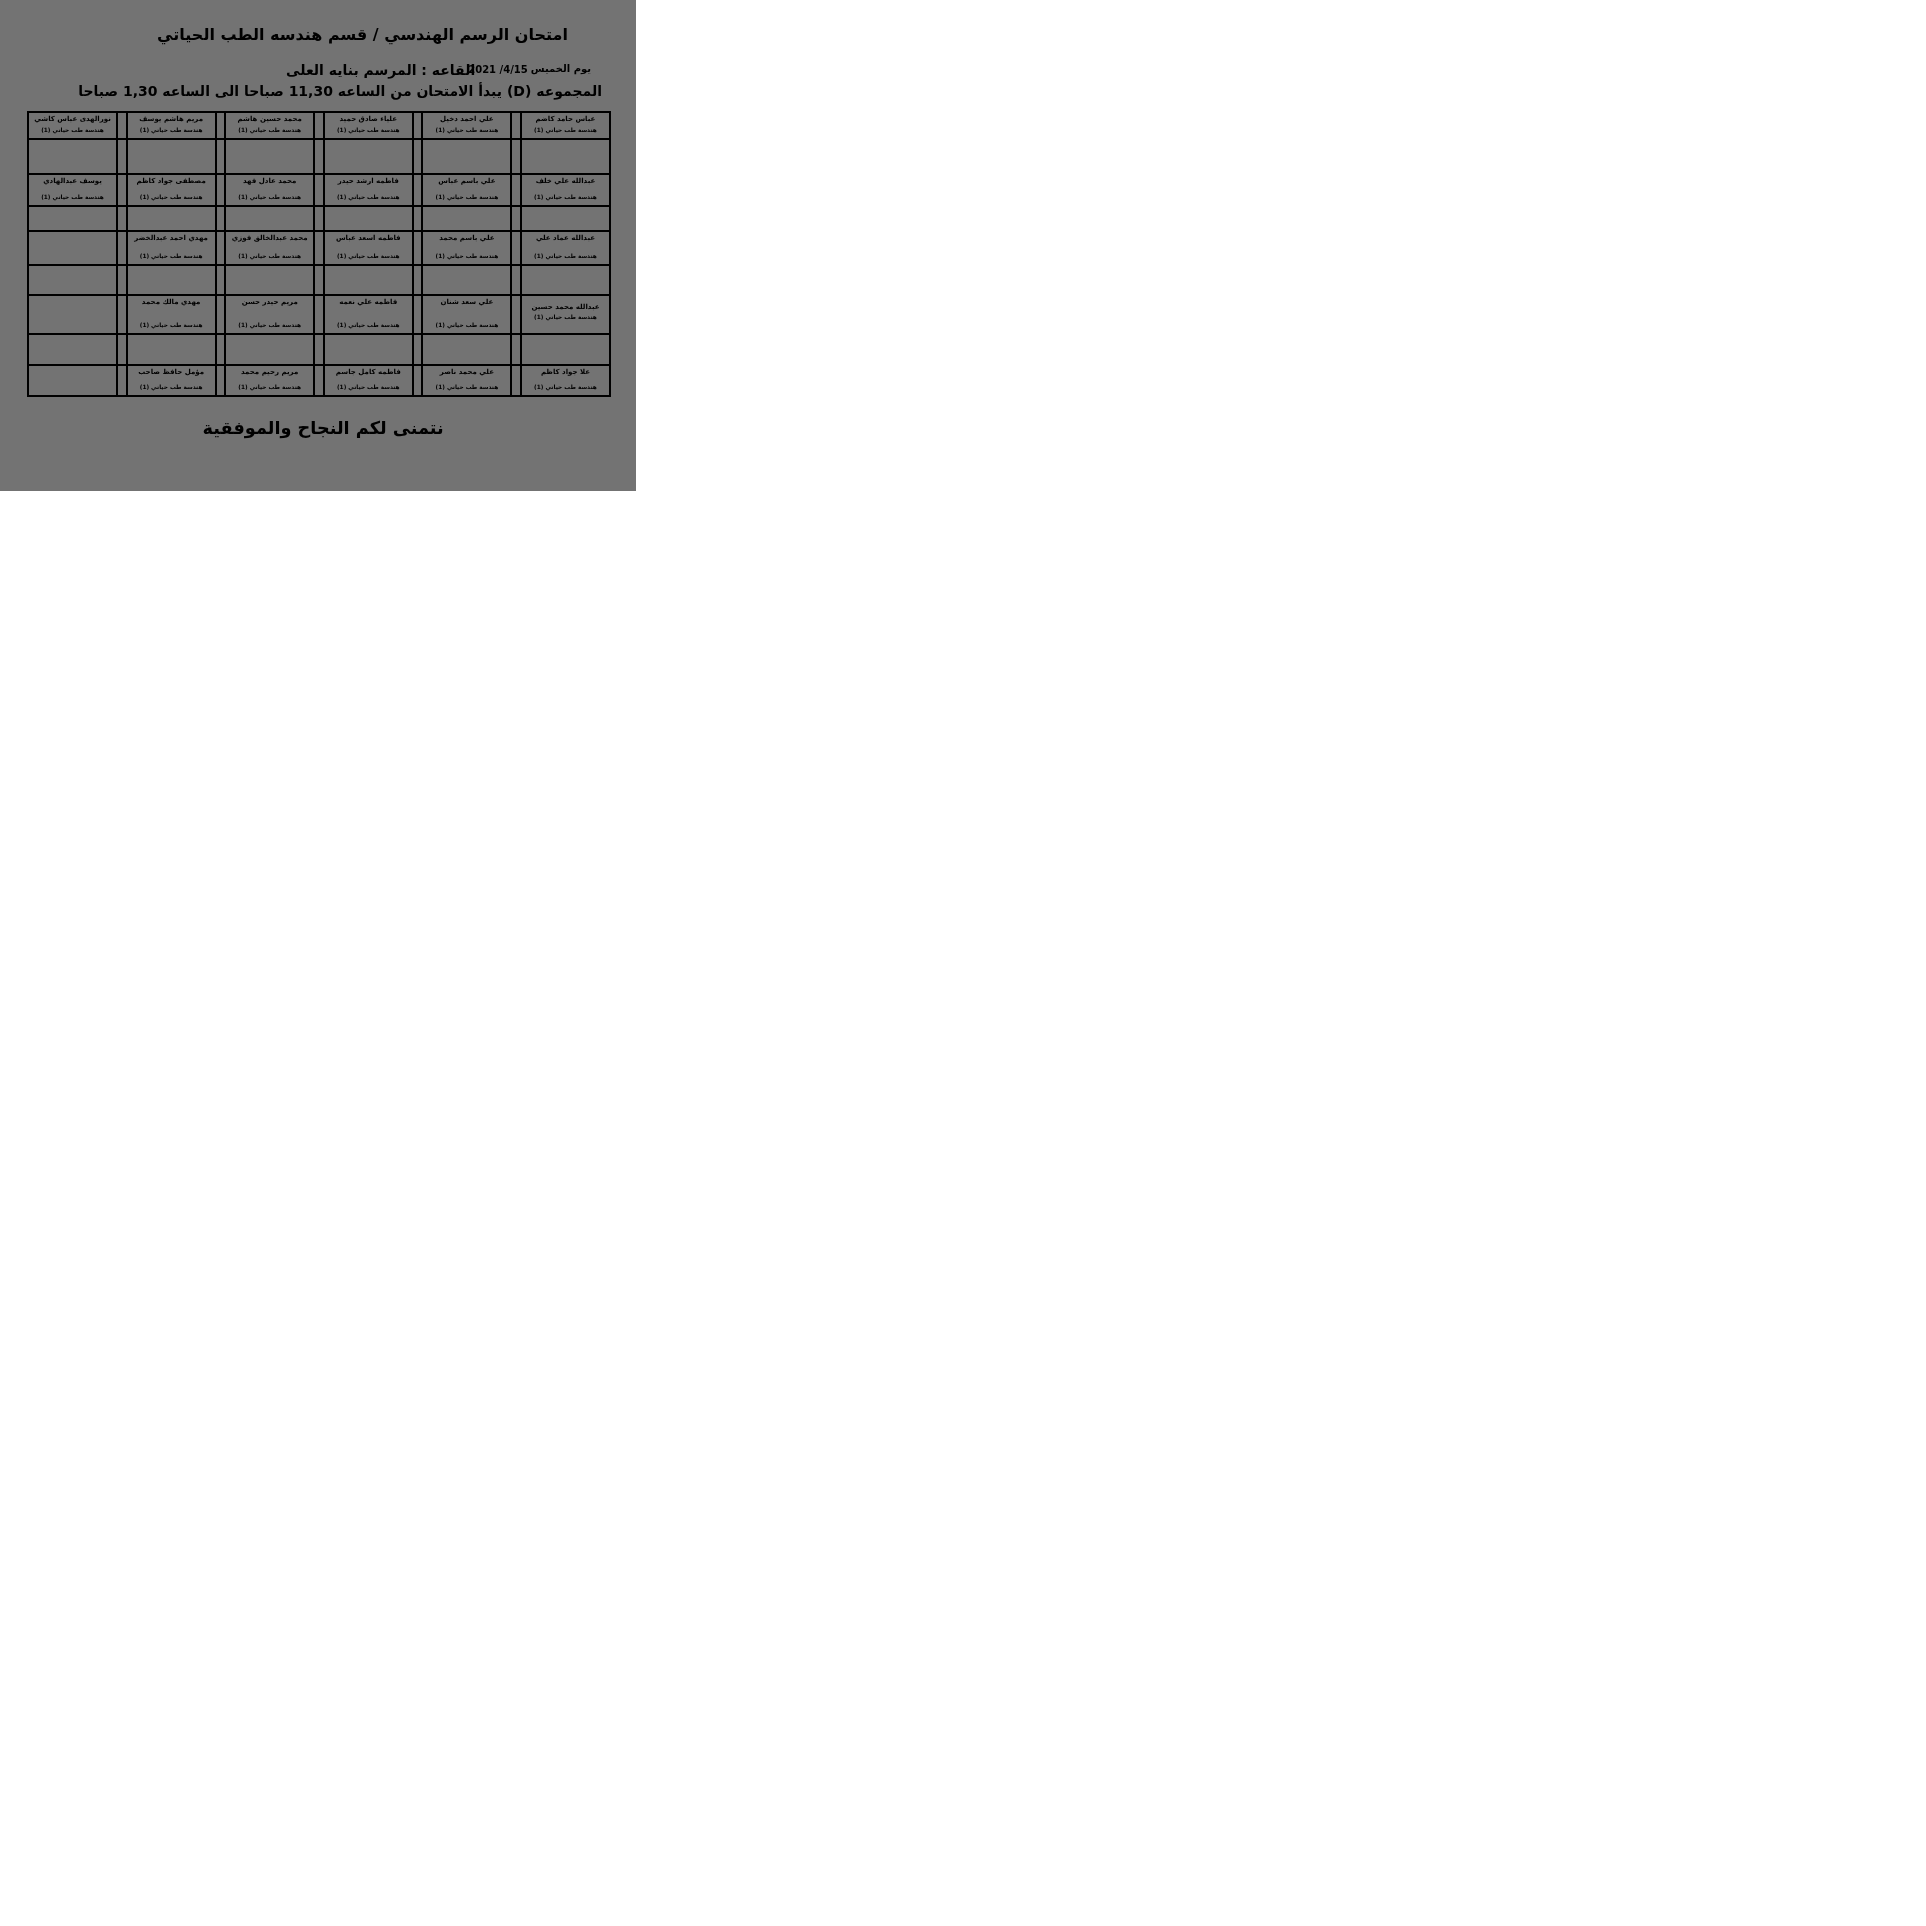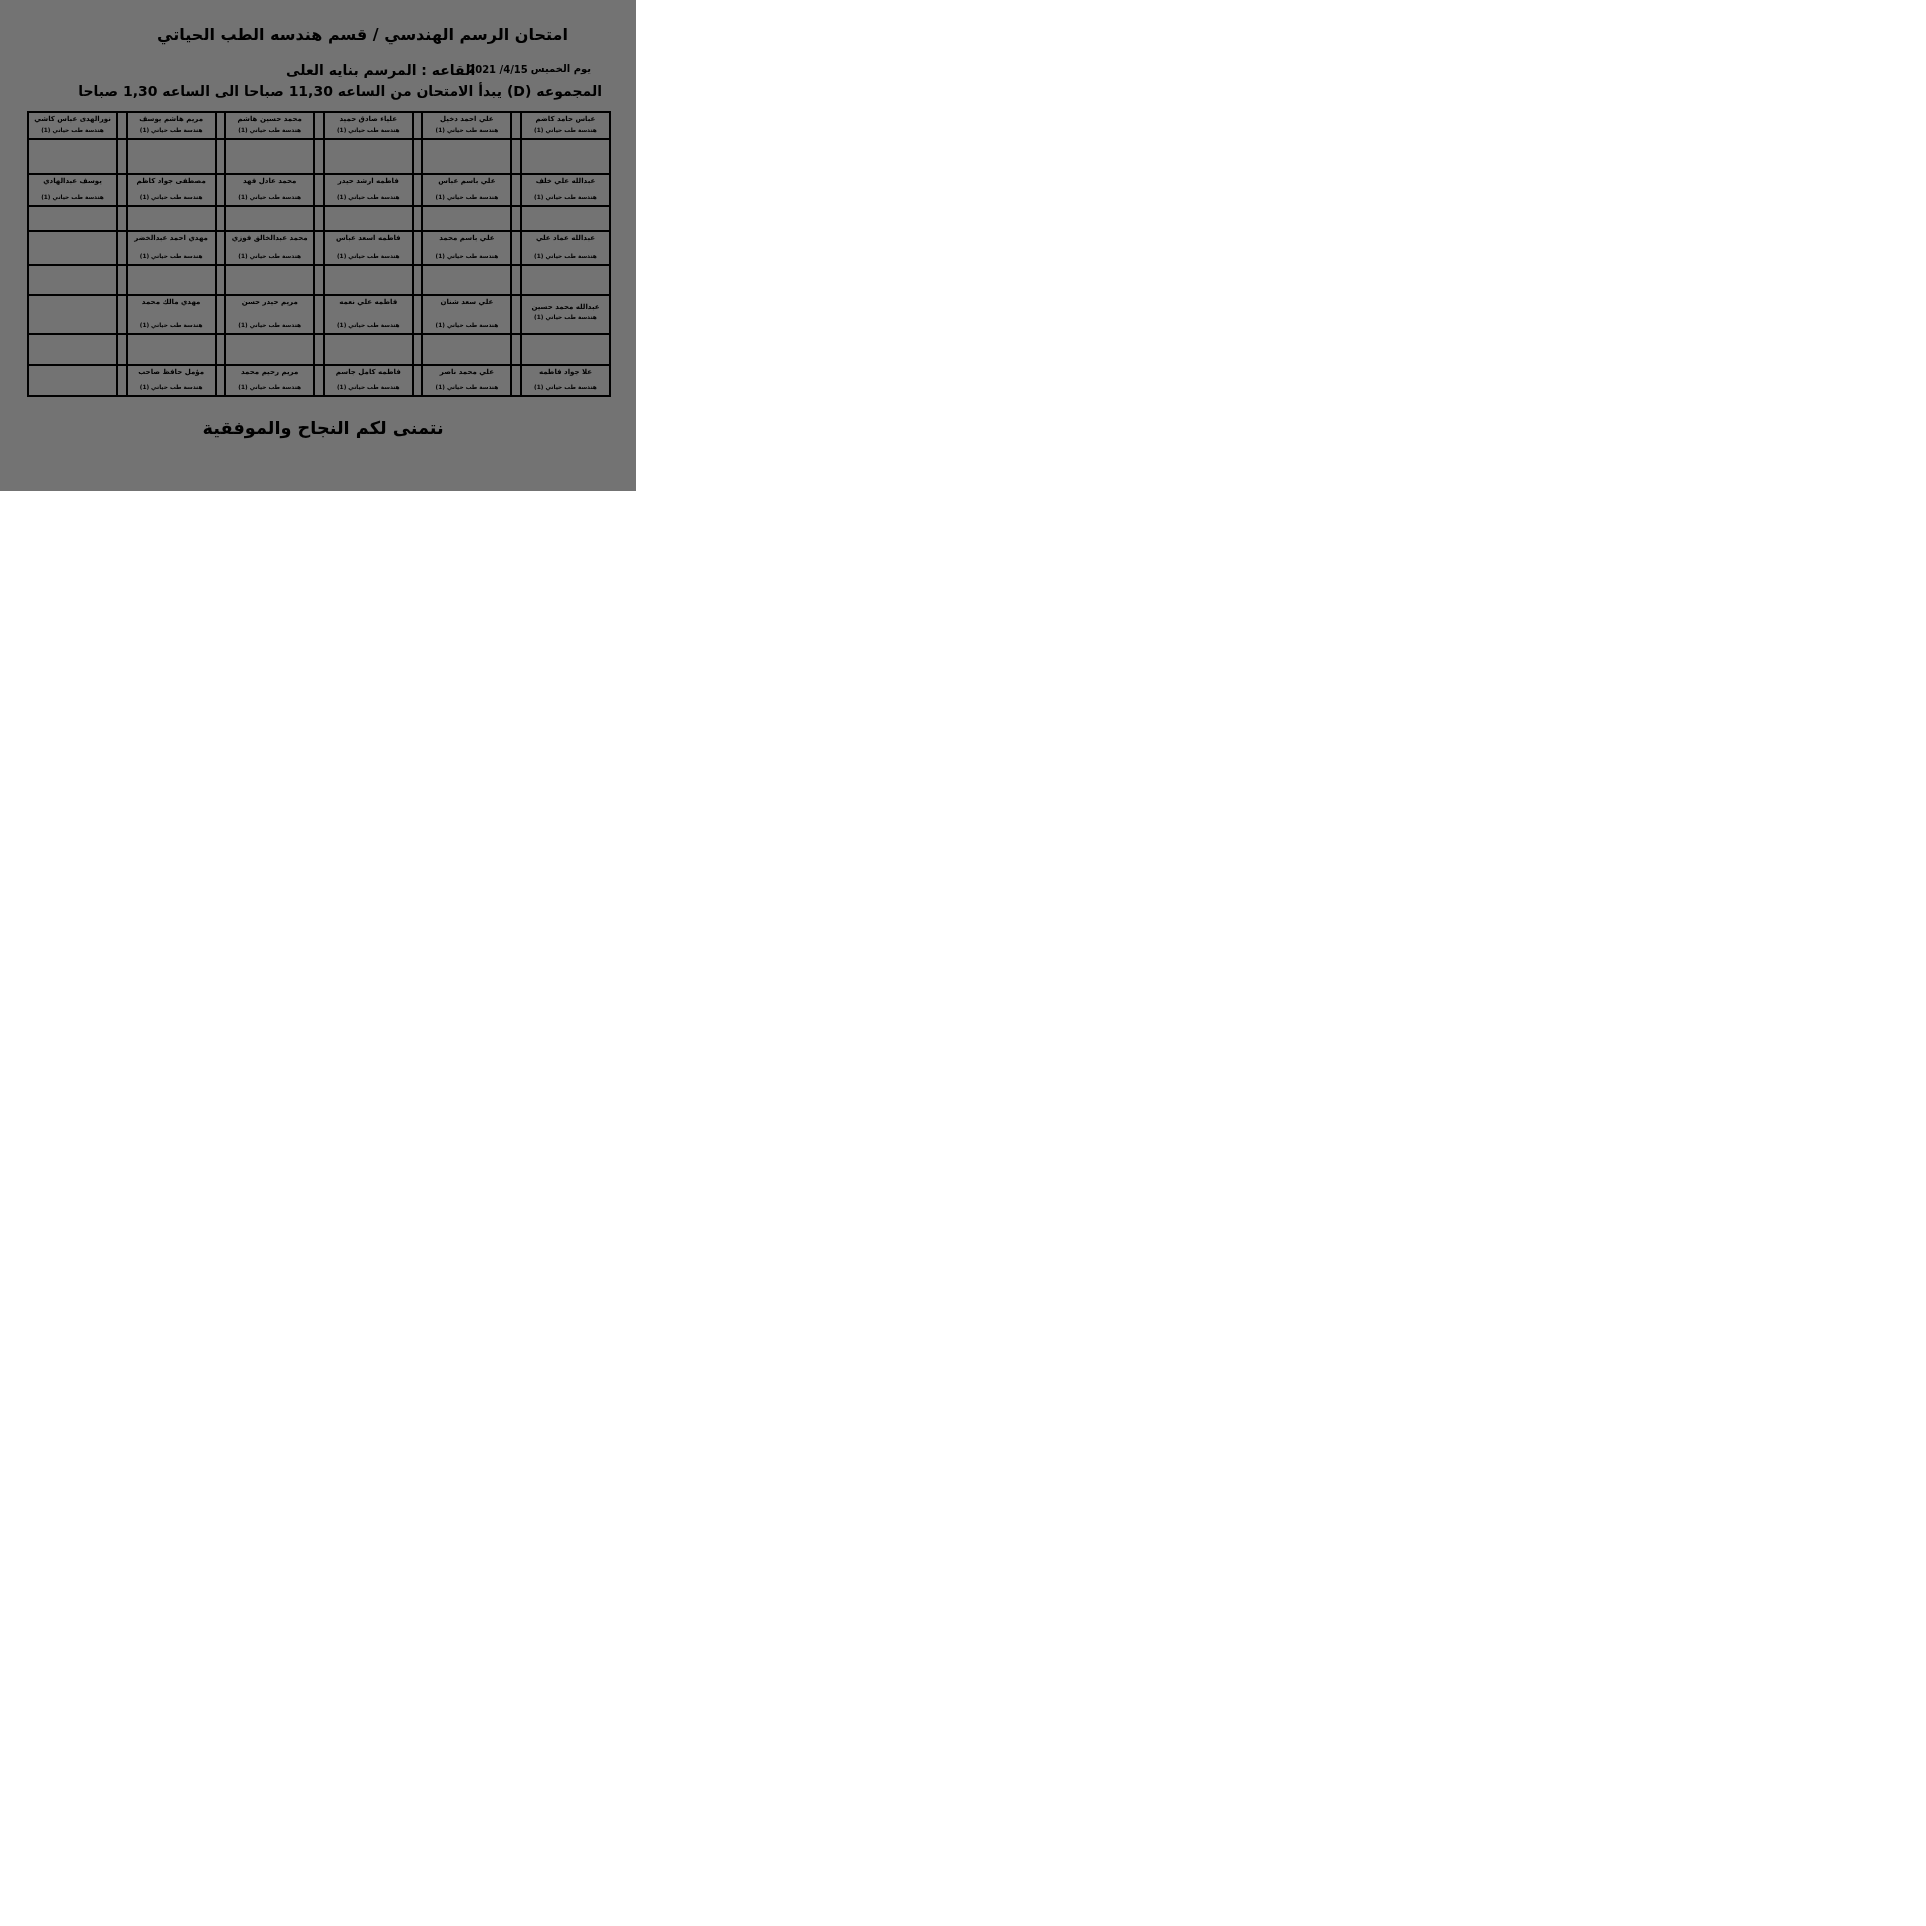--- a/index.html
+++ b/index.html
@@ -195,21 +195,21 @@
       <div class="cell"></div>
       <div class="cell"></div>
       <div class="cell"></div>
       <div class="cell"></div>
       <div class="cell"></div>
       <div class="cell"></div>
       <div class="cell"></div>
       <div class="cell"></div>
       <div class="cell"></div>
       <div class="cell name-cell">
-        <div class="student">علا جواد فاطمه</div>
+        <div class="student">علا جواد كاظم</div>
         <div class="course">هندسة طب حياتي (1)</div>
       </div>
       <div class="cell"></div>
       <div class="cell name-cell">
         <div class="student">علي محمد ناصر</div>
         <div class="course">هندسة طب حياتي (1)</div>
       </div>
       <div class="cell"></div>
       <div class="cell name-cell">
         <div class="student">فاطمه كامل جاسم</div>

